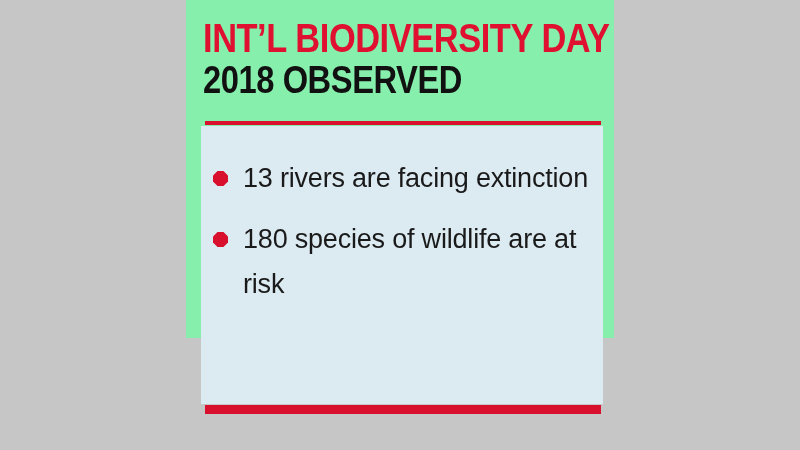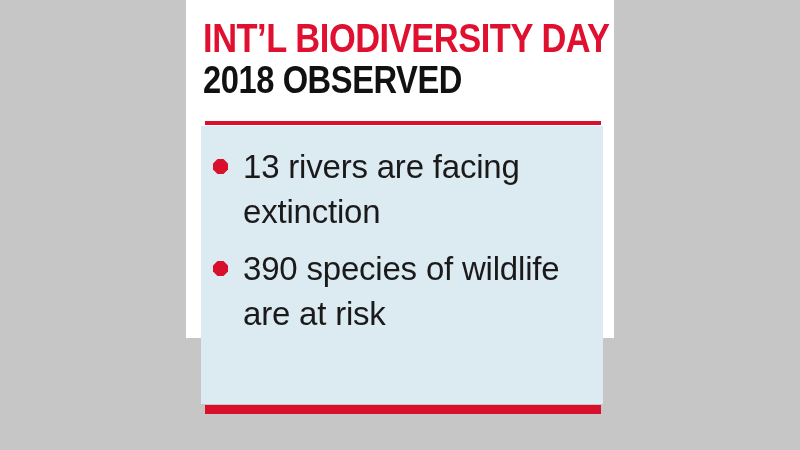--- a/index.html
+++ b/index.html
@@ -20,21 +20,21 @@
     height: 450px;
   }
 
   
   .card {
     position: absolute;
     left: 186px;
     top: 0;
     width: 428px;
     height: 338px;
-    background: #ffffff;
+    background: #86efac;
     box-sizing: border-box;
   }
 
   
   .headline-block {
     position: absolute;
     left: 17px;
     top: 18px;
     width: 400px;
   }
@@ -91,22 +91,22 @@
   }
 
   .fact-list {
     list-style: none;
     margin: 0;
     padding: 0;
   }
   .fact-item {
     position: relative;
     padding-left: 38px;
-    margin: 4px 0 12px 0;
-    font-size: 33px;
+    margin: 16px 0 12px 0;
+    font-size: 27px;
     line-height: 45px;
     color: #1a1a1a;
     letter-spacing: -0.2px;
   }
   .fact-item:last-child {
     margin-bottom: 0;
   }
   .fact-bullet {
     position: absolute;
     left: 8px;
@@ -140,21 +140,21 @@
       <ul class="fact-list">
 
         <li class="fact-item">
           <span class="fact-bullet"></span>
           <span class="fact-text">13 rivers are facing extinction</span>
         </li>
 
 
         <li class="fact-item">
           <span class="fact-bullet"></span>
-          <span class="fact-text">390 species of wildlife are at risk</span>
+          <span class="fact-text">180 species of wildlife are at risk</span>
         </li>
 
       </ul>
     </div>
 
     <div class="rule-bottom"></div>
 
   </div>
 
 </div>

